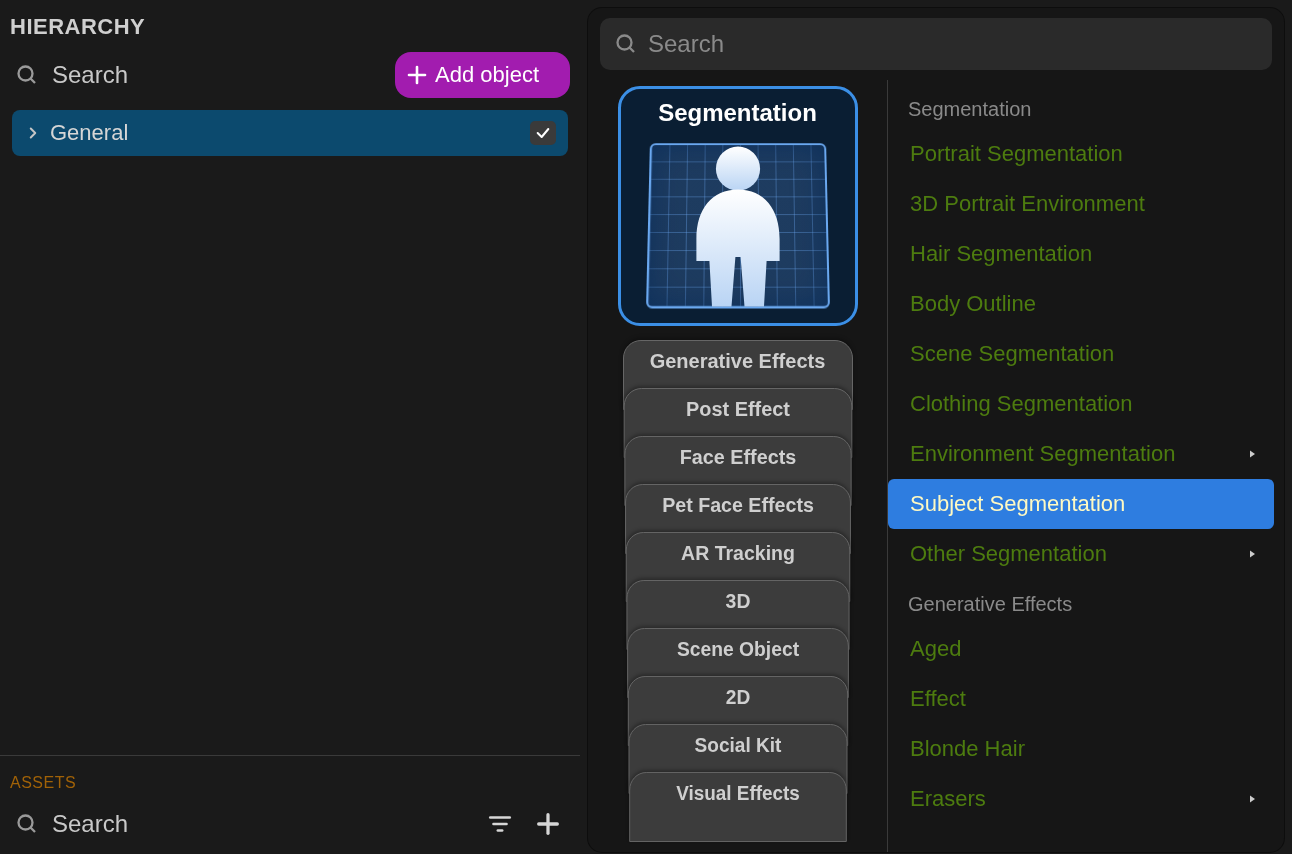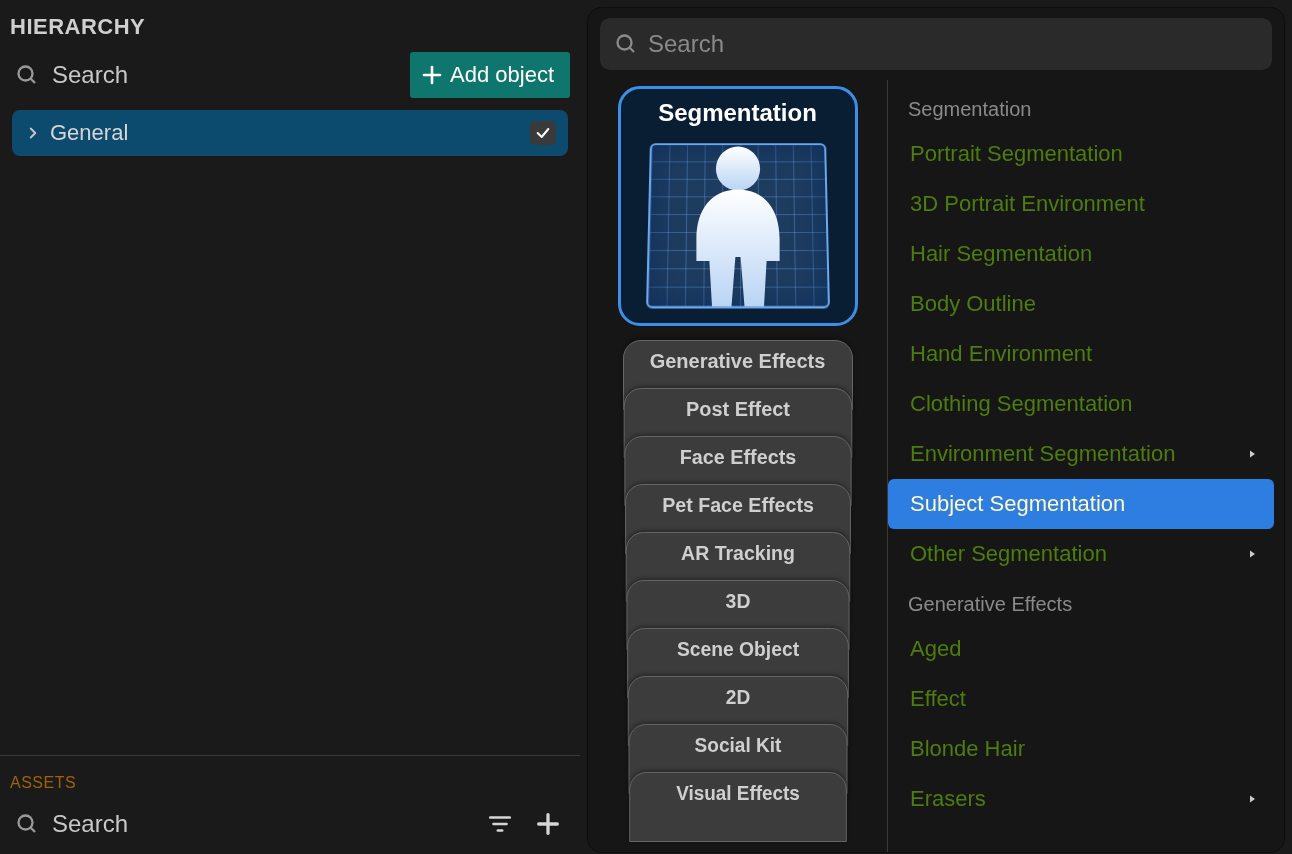--- a/index.html
+++ b/index.html
@@ -41,27 +41,27 @@
   .search-input {
     flex: 1;
     background: transparent;
     border: none;
     outline: none;
     font-size: 24px;
     color: #c8c8c8;
   }
   .search-input::placeholder { color: #c8c8c8; }
   .add-btn {
-    background: #0f766e;
+    background: #a21caf;
     color: #fff;
     border: none;
-    border-radius: 3px;
+    border-radius: 16px;
     font-size: 22px;
     font-weight: 500;
-    padding: 10px 16px 10px 10px;
+    padding: 10px 31px 10px 10px;
     display: flex;
     align-items: center;
     gap: 6px;
     cursor: pointer;
   }
   .tree-row {
     background: #0c4a6e;
     border-radius: 8px;
     padding: 10px 12px 10px 12px;
     display: flex;
@@ -366,21 +366,21 @@
         <div class="li">
           <span class="li-label">3D Portrait Environment</span>
         </div>
         <div class="li">
           <span class="li-label">Hair Segmentation</span>
         </div>
         <div class="li">
           <span class="li-label">Body Outline</span>
         </div>
         <div class="li">
-          <span class="li-label">Hand Environment</span>
+          <span class="li-label">Scene Segmentation</span>
         </div>
         <div class="li">
           <span class="li-label">Clothing Segmentation</span>
         </div>
         <div class="li">
           <span class="li-label">Environment Segmentation</span>
           <span class="sub-arrow">
             <svg width="12" height="12" viewBox="0 0 24 24" fill="#e0e0e0">
               <polygon points="8,5 18,12 8,19"></polygon>
             </svg>

